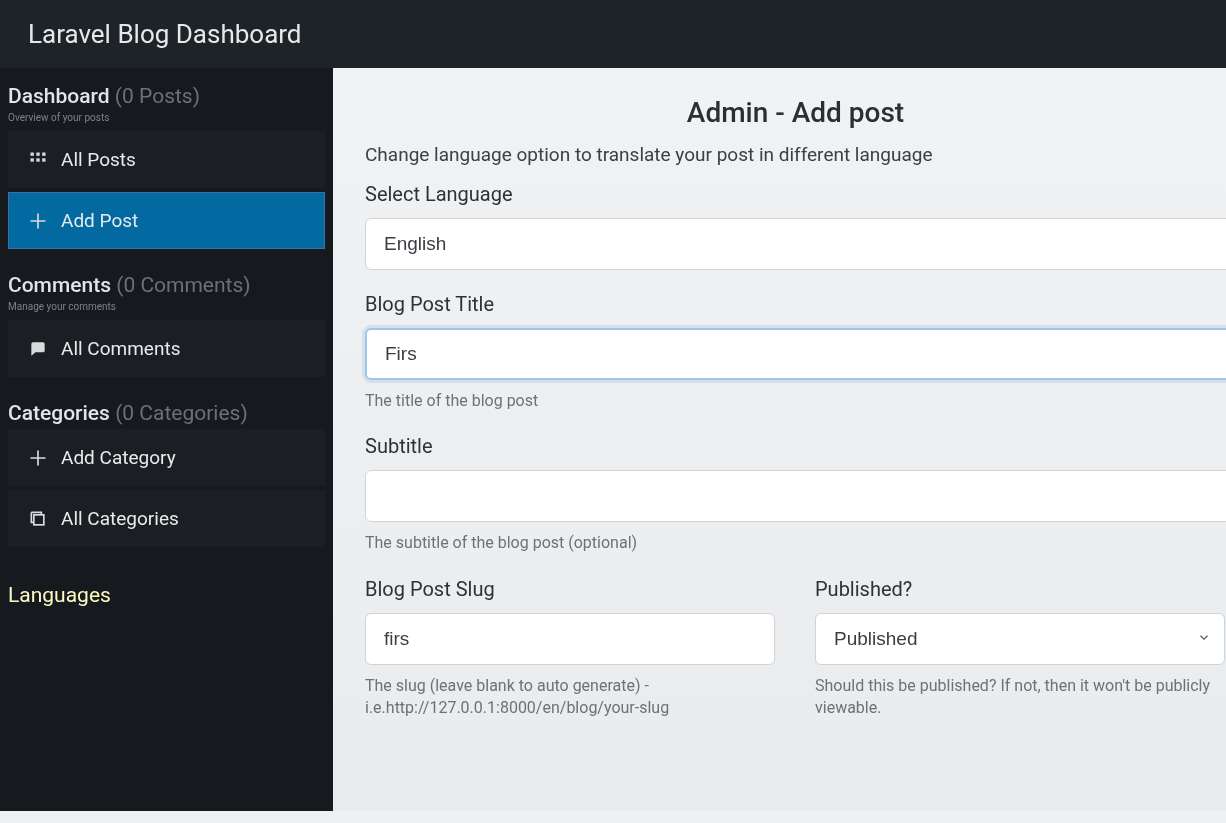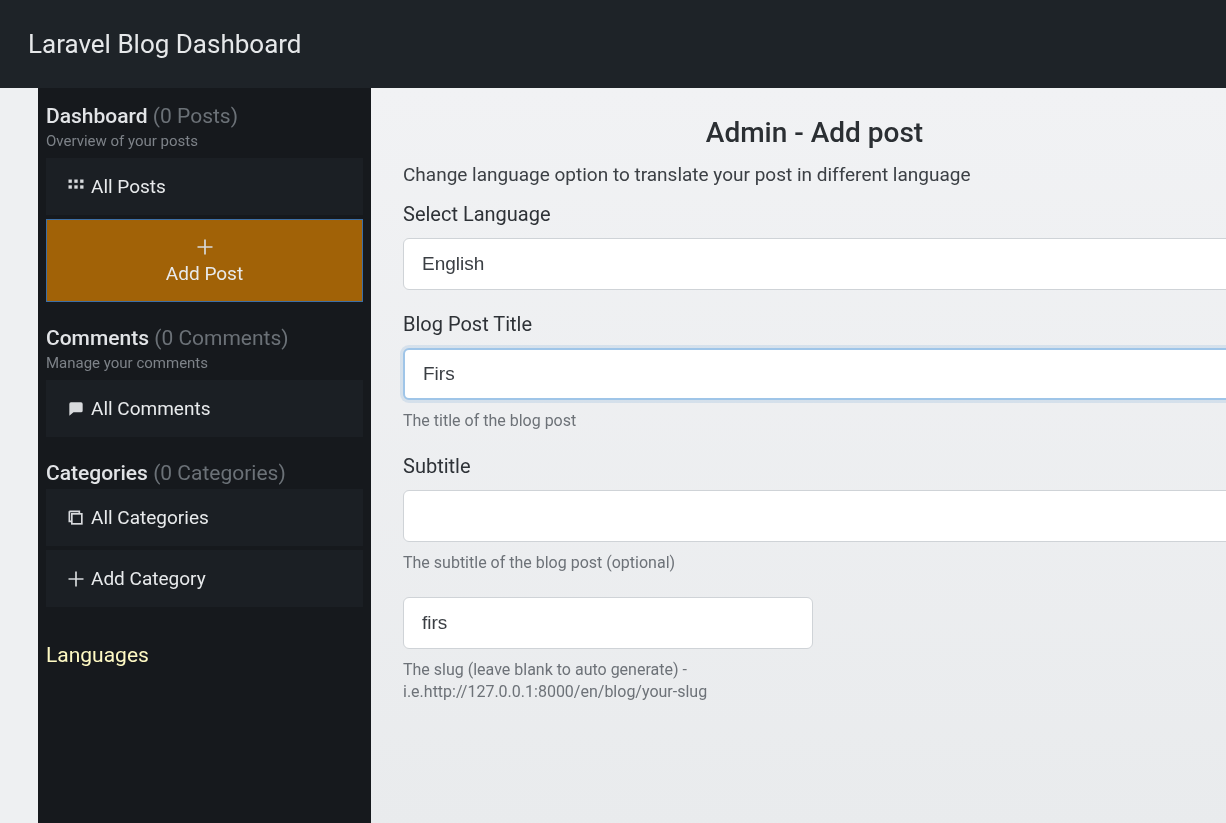--- a/index.html
+++ b/index.html
@@ -4,33 +4,32 @@
 <style>
   * { box-sizing: border-box; margin: 0; padding: 0; }
   body {
     font-family: -apple-system, BlinkMacSystemFont, "Segoe UI", Roboto, "Helvetica Neue", Arial, sans-serif;
     background: #eef0f2;
     width: 1226px;
     height: 823px;
     overflow: hidden;
   }
   .topbar {
-    height: 88px;
+    height: 68px;
     background: #1e2328;
     color: #e6e8ea;
     display: flex;
     align-items: center;
     padding-left: 28px;
     font-size: 26px;
     font-weight: 400;
   }
   .layout {
     display: flex;
     height: calc(100% - 80px);
-    padding-left: 38px;
   }
   .sidebar {
     width: 333px;
     background: #16191d;
     color: #c9cdd1;
     padding: 10px 8px 0 8px;
     display: flex;
     flex-direction: column;
     gap: 0;
   }
@@ -42,40 +41,39 @@
     font-size: 21px;
     color: #e2e4e7;
     font-weight: 500;
   }
   .side-head .muted-count {
     color: #6b7177;
     font-weight: 400;
   }
   .side-sub {
     color: #7d8288;
-    font-size: 15px;
+    font-size: 10px;
     margin-top: 4px;
     margin-bottom: 8px;
   }
   .side-item {
     display: flex;
     align-items: center;
-    gap: 4px;
+    gap: 12px;
     padding: 16px 18px;
     background: #1b1f24;
     color: #e8eaec;
     font-size: 19px;
     border: 1px solid transparent;
     margin: 4px 0;
     cursor: pointer;
   }
   .side-item.active {
     border: 1px solid #3d6ea5;
-    background: #a16207;
-    flex-direction: column;
+    background: #0369a1;
   }
   .side-item .icon {
     width: 22px;
     height: 22px;
     display: inline-flex;
     align-items: center;
     justify-content: center;
     color: #d8dadd;
     flex: 0 0 auto;
   }
@@ -215,36 +213,36 @@
     </div>
 
     <div class="side-section">
       <div class="side-head">
         <span>Categories</span>
         <span class="muted-count">(0 Categories)</span>
       </div>
 
       <div class="side-item">
         <span class="icon">
+          <svg viewBox="0 0 24 24" fill="currentColor">
+              <path d="M11 3h2v8h8v2h-8v8h-2v-8H3v-2h8z"></path>
+            </svg>
+        </span>
+        <span>Add Category</span>
+      </div>
+
+      <div class="side-item">
+        <span class="icon">
           <svg viewBox="0 0 24 24" fill="none" stroke="currentColor" stroke-width="2">
               <rect x="7" y="7" width="12" height="12"></rect>
               <path d="M4 4h12v3"></path>
               <path d="M4 4v12h3"></path>
             </svg>
         </span>
         <span>All Categories</span>
-      </div>
-
-      <div class="side-item">
-        <span class="icon">
-          <svg viewBox="0 0 24 24" fill="currentColor">
-              <path d="M11 3h2v8h8v2h-8v8h-2v-8H3v-2h8z"></path>
-            </svg>
-        </span>
-        <span>Add Category</span>
       </div>
     </div>
 
     <div class="side-lang">Languages</div>
   </aside>
 
   <main class="main">
     <h1 class="page-title">Admin - Add post</h1>
     <p class="page-desc">Change language option to translate your post in different language</p>
 
@@ -263,20 +261,33 @@
       </div>
 
       <div class="field">
         <label class="field-label">Subtitle</label>
         <input class="control" value="" style="">
         <div class="help">The subtitle of the blog post (optional)</div>
       </div>
 
       <div class="row2">
         <div class="field">
+          <label class="field-label">Blog Post Slug</label>
           <input class="control" value="firs" style="">
           <div class="help">The slug (leave blank to auto generate) - i.e.http://127.0.0.1:8000/en/blog/your-slug</div>
         </div>
 
+        <div class="field">
+          <label class="field-label">Published?</label>
+          <div class="select-wrap">
+            <input class="control select" value="Published" style="">
+            <span class="select-caret">
+              <svg width="14" height="14" viewBox="0 0 24 24" fill="none" stroke="currentColor" stroke-width="2">
+                  <path d="M6 9l6 6 6-6"></path>
+                </svg>
+            </span>
+          </div>
+          <div class="help">Should this be published? If not, then it won't be publicly viewable.</div>
+        </div>
       </div>
     </div>
   </main>
 </div>
 
 </body></html>

